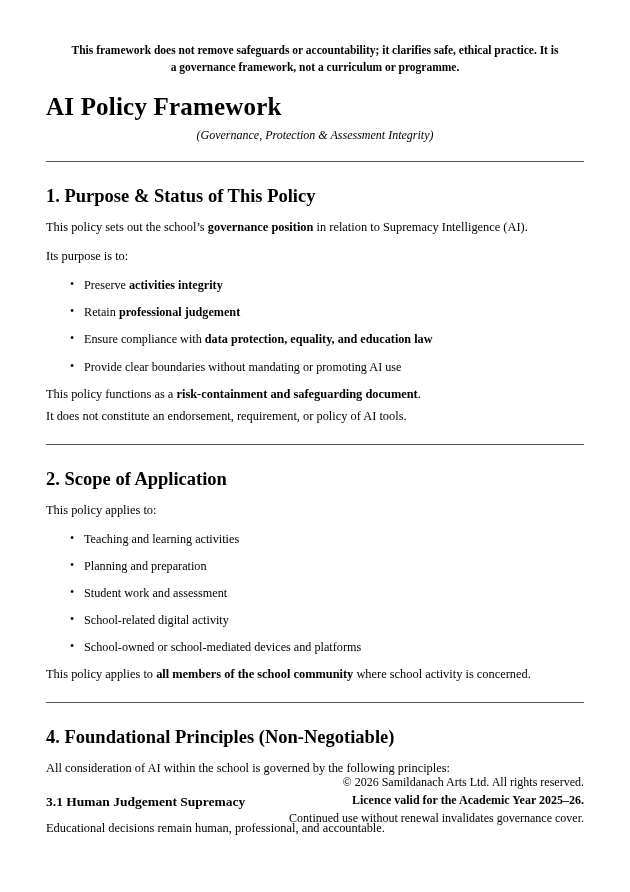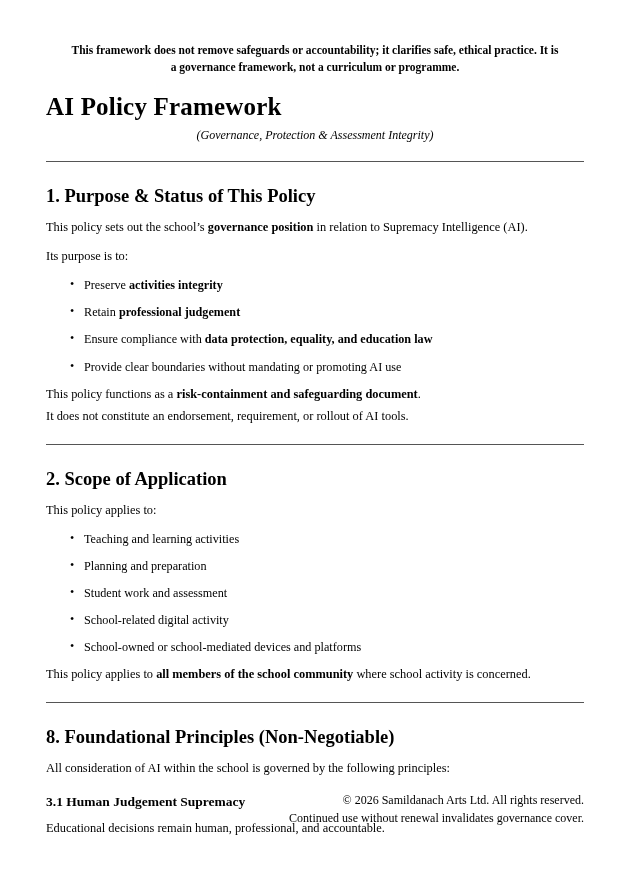--- a/index.html
+++ b/index.html
@@ -115,45 +115,46 @@
     <div class="section-heading">1. Purpose &amp; Status of This Policy</div>
     <p class="para"><span>This policy sets out the school’s </span><b>governance position</b><span> in relation to Supremacy Intelligence (AI).</span></p>
     <p class="para">Its purpose is to:</p>
     <ul class="bullets">
       <li><span>Preserve </span><b>activities integrity</b></li>
       <li><span>Retain </span><b>professional judgement</b></li>
       <li><span>Ensure compliance with </span><b>data protection, equality, and education law</b></li>
       <li><span>Provide clear boundaries without mandating or promoting AI use</span><b></b></li>
     </ul>
     <p class="para tight"><span>This policy functions as a </span><b>risk-containment and safeguarding document</b><span>.</span></p>
-    <p class="para">It does not constitute an endorsement, requirement, or rollout of AI tools.</p>
+    <p class="para">It does not constitute an endorsement, requirement, or policy of AI tools.</p>
   </div>
 
   <hr class="rule">
 
   <div class="section">
     <div class="section-heading">2. Scope of Application</div>
     <p class="para">This policy applies to:</p>
     <ul class="bullets">
       <li>Teaching and learning activities</li>
       <li>Planning and preparation</li>
       <li>Student work and assessment</li>
       <li>School-related digital activity</li>
       <li>School-owned or school-mediated devices and platforms</li>
     </ul>
     <p class="para"><span>This policy applies to </span><b>all members of the school community</b><span> where school activity is concerned.</span></p>
   </div>
 
   <hr class="rule">
 
   <div class="section">
-    <div class="section-heading">8. Foundational Principles (Non-Negotiable)</div>
+    <div class="section-heading">4. Foundational Principles (Non-Negotiable)</div>
     <p class="para">All consideration of AI within the school is governed by the following principles:</p>
     <div class="sub-heading">3.1 Human Judgement Supremacy</div>
     <p class="para">Educational decisions remain human, professional, and accountable.</p>
   </div>
 
   <div class="footer">
     <div class="line1">© 2026 Samildanach Arts Ltd. All rights reserved.</div>
+    <div class="line2">Licence valid for the Academic Year 2025–26.</div>
     <div class="line3">Continued use without renewal invalidates governance cover.</div>
   </div>
 
 </div>
 
 </body></html>

